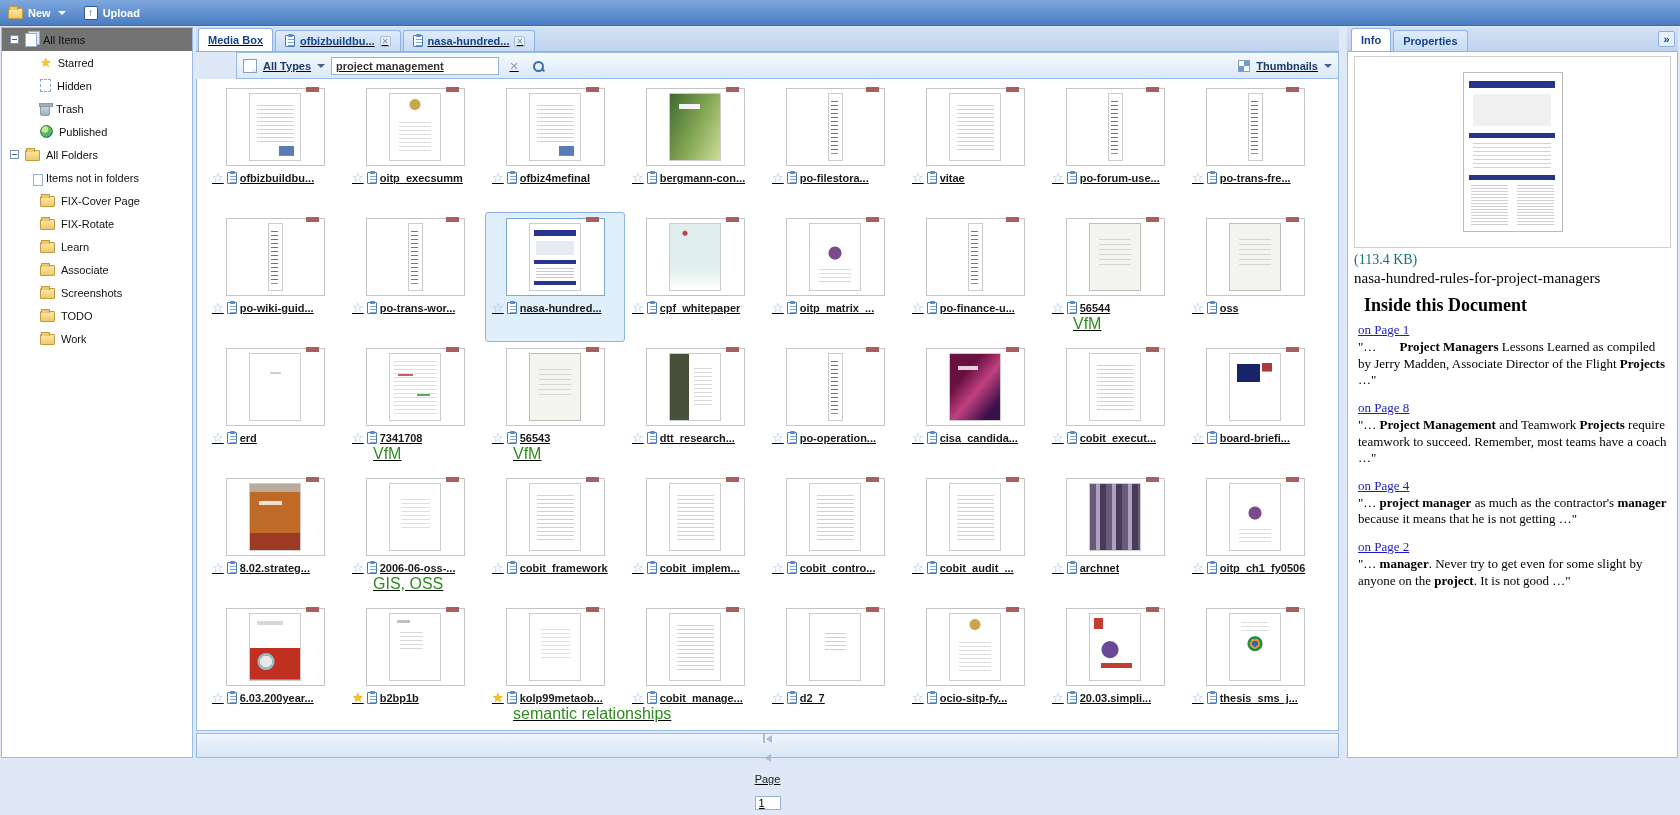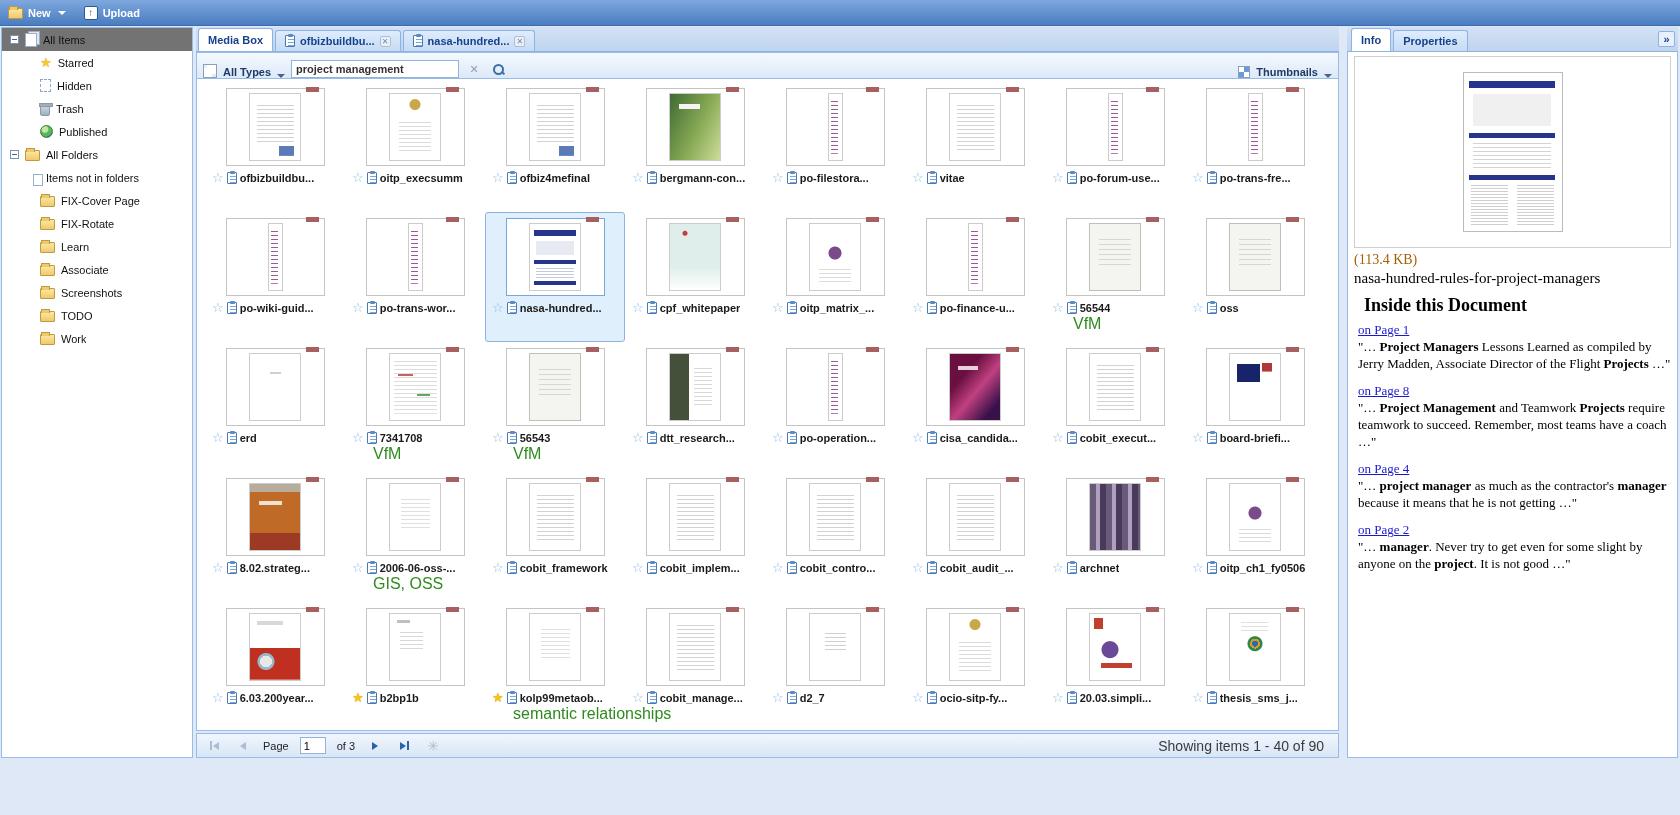--- a/index.html
+++ b/index.html
@@ -61,32 +61,32 @@
     background:#fff; border:1px solid #99bbe8; overflow:hidden; }
   .tree-row { display:flex; align-items:center; height:23px; font-size:11px; color:#111;
     gap:6px; padding-left:8px; cursor:default; white-space:nowrap; }
   .tree-row.sel { background:#737373; }
   .tree-row.lvl1 { padding-left:38px;text-align:right; }
   .minusbox { width:9px; height:9px; border:1px solid #7a93b5; background:#fff; position:relative; flex:0 0 auto; }
   .minusbox::before { content:""; position:absolute; left:1px; top:3px; width:5px; height:1px; background:#4a618c; }
   .tlabel { overflow:hidden; text-overflow:ellipsis; }
 
   
-  #main { position:absolute; left:196px; top:27px; width:1143px; height:731px; }
+  #main { position:absolute; left:196px; top:27px; width:1143px; height:731px;text-decoration:underline; }
   .tabstrip { height:25px; display:flex; gap:2px; padding-left:2px; align-items:flex-end;
     background:linear-gradient(#d3e1f5,#bfd4ee); border-bottom:1px solid #8db2e3; }
   .tab { height:21px; border:1px solid #8db2e3; border-bottom:none; border-radius:3px 3px 0 0;
     background:linear-gradient(#deecfd,#c7dbf3); padding:0 9px; display:flex; align-items:center;
     gap:5px; font-size:11px; font-weight:bold; color:#15428b; cursor:default; }
   .tab.active { background:#fff; height:23px; }
   .tabclose { width:11px; height:11px; border:1px solid #aebfd4; border-radius:2px; background:#e8eff8;
     color:#7a8aa0; font-size:8px; line-height:9px; text-align:center; font-weight:bold; }
   #main-toolbar { height:27px; background:linear-gradient(#f5f9fe,#dce9f8);
-    border:1px solid #99bbe8; border-bottom:1px solid #99bbe8; display:flex; align-items:flex-end;
-    padding:0 6px; gap:6px; }
+    border:1px solid #99bbe8; border-bottom:1px solid #99bbe8; display:flex; align-items:center;
+    padding:0 6px; gap:6px;margin-left:40px; }
   .tb-label { font-size:11px; font-weight:bold; color:#1e3a66; }
   .caret-b { width:0; height:0; border-left:4px solid transparent; border-right:4px solid transparent;
     border-top:4px solid #4a618c; }
   #search-input { width:168px; height:18px; border:1px solid #95b3d7; font-size:11px; font-weight:bold;
     color:#333; padding:0 4px; font-family:"Liberation Sans",sans-serif; }
   .tb-btn { width:18px; height:18px; border:1px solid transparent; border-radius:2px;
     display:flex; align-items:center; justify-content:center; cursor:default; }
   .tb-spacer { flex:1; }
   #content { height:652px; background:#fff; border:1px solid #99bbe8; border-top:none;
     padding:3px 0 0 8px; overflow:hidden; }
@@ -161,21 +161,21 @@
     repeating-linear-gradient(#d8d8d8 0 1px, transparent 1px 4px) no-repeat 38% 36% / 46% 26%,
     linear-gradient(#c0c0c0,#c0c0c0) no-repeat 18% 10% / 26% 3px #fff; }
   .v-table-small { background:repeating-linear-gradient(#d0d0d0 0 1px, transparent 1px 4px) no-repeat 50% 40% / 42% 28% #fff; }
   .v-cover-simplified { background:
     linear-gradient(#c04030,#c04030) no-repeat 10% 8% / 9px 11px,
     radial-gradient(circle at 40% 54%, #6a4a98 0 8px, transparent 9px),
     linear-gradient(#c04030,#c04030) no-repeat 60% 80% / 62% 5px #fff; }
 
   
   #paging { height:25px; background:linear-gradient(#f0f6fd,#d8e6f6); border:1px solid #99bbe8;
-    border-top:1px solid #99bbe8; margin-top:2px; display:flex; align-items:center; padding:0 8px; gap:11px; }
+    border-top:1px solid #99bbe8; margin-top:2px; display:flex; align-items:center; padding:0 8px; gap:11px;flex-direction:column; }
   .pbtn { width:18px; height:18px; display:flex; align-items:center; justify-content:center; gap:1px; }
   .tri { width:0; height:0; border-top:4px solid transparent; border-bottom:4px solid transparent; }
   .tri.r { border-left:6px solid #2a62a8; } .tri.l { border-right:6px solid #2a62a8; }
   .bar { width:2px; height:9px; background:#2a62a8; }
   .dis .tri.l { border-right-color:#a8bcd4; } .dis .bar { background:#a8bcd4; }
   #page-input { width:26px; height:17px; border:1px solid #95b3d7; font-size:11px; padding:0 3px;
     font-family:"Liberation Sans",sans-serif; }
   .ptext { font-size:11px; color:#222; }
   #paging-status { margin-left:auto; font-size:14px; color:#3b3b3b; padding-right:6px; }
 
@@ -191,21 +191,21 @@
   #preview-box { height:192px; border:1px solid #cfcfcf; background:#fff; display:flex;
     align-items:center; justify-content:center; }
   .mini-doc { width:100px; height:160px; border:1px solid #bbb; background:
     linear-gradient(#26348c,#26348c) no-repeat 50% 8px / 88% 7px,
     linear-gradient(#f0f0f0,#f0f0f0) no-repeat 50% 21px / 80% 32px,
     linear-gradient(#26348c,#26348c) no-repeat 50% 60px / 88% 5px,
     repeating-linear-gradient(#d4d4d4 0 1px, transparent 1px 4px) no-repeat 50% 70px / 80% 26px,
     linear-gradient(#26348c,#26348c) no-repeat 50% 102px / 88% 5px,
     repeating-linear-gradient(#cfcfcf 0 1px, transparent 1px 3px) no-repeat 12% 112px / 38% 40px,
     repeating-linear-gradient(#cfcfcf 0 1px, transparent 1px 3px) no-repeat 88% 112px / 38% 40px #fff; }
-  #file-size { font-family:"Liberation Serif","DejaVu Serif",serif; font-size:14px; color:#a16207; margin-top:4px; }
+  #file-size { font-family:"Liberation Serif","DejaVu Serif",serif; font-size:14px; color:#0f766e; margin-top:4px; }
   #doc-title { font-family:"Liberation Serif","DejaVu Serif",serif; font-size:15px; font-weight:normal;
     color:#000; white-space:nowrap; overflow:hidden; margin-top:2px; }
   #inside-heading { font-family:"Liberation Serif","DejaVu Serif",serif; font-size:18px; font-weight:bold;
     color:#000; margin:8px 0 4px 10px; }
   .excerpt { margin:0 0 9px 4px; font-family:"Liberation Serif","DejaVu Serif",serif; }
   .exlink { color:#1a1acc; font-size:13px; text-decoration:underline; }
   .extext { font-size:13px; color:#000; line-height:1.28; margin-top:1px; }
 </style>
 </head>
 <body>
@@ -763,19 +763,19 @@
     <span class="collapse-btn">»</span>
   </div>
   <div id="rp-body">
     <div id="preview-box">
       <div class="mini-doc"></div>
     </div>
     <div id="file-size">(113.4 KB)</div>
     <div id="doc-title">nasa-hundred-rules-for-project-managers</div>
     <div id="inside-heading">Inside this Document</div>
     <div id="excerpts">
-        <div class="excerpt"><a class="exlink" href="#">on Page 1</a><div class="extext"><span>"… </span><span style="font-weight: bold;">Project Managers</span><span> Lessons Learned as compiled by Jerry Madden, Associate Director of the Flight </span><span style="font-weight: bold;">Projects</span><span> …"</span></div></div>
+        <div class="excerpt"><a class="exlink" href="#">on Page 1</a><div class="extext"><span>"… </span><span style="font-weight: bold; margin-left: 20px;">Project Managers</span><span> Lessons Learned as compiled by Jerry Madden, Associate Director of the Flight </span><span style="font-weight: bold;">Projects</span><span> …"</span></div></div>
         <div class="excerpt"><a class="exlink" href="#">on Page 8</a><div class="extext"><span>"… </span><span style="font-weight: bold;">Project Management</span><span> and Teamwork </span><span style="font-weight: bold;">Projects</span><span> require teamwork to succeed. Remember, most teams have a coach …"</span></div></div>
         <div class="excerpt"><a class="exlink" href="#">on Page 4</a><div class="extext"><span>"… </span><span style="font-weight: bold;">project manager</span><span> as much as the contractor's </span><span style="font-weight: bold;">manager</span><span> because it means that he is not getting …"</span></div></div>
         <div class="excerpt"><a class="exlink" href="#">on Page 2</a><div class="extext"><span>"… </span><span style="font-weight: bold;">manager</span><span>. Never try to get even for some slight by anyone on the </span><span style="font-weight: bold;">project</span><span>. It is not good …"</span></div></div>
       </div>
   </div>
 </div>
 
 </body></html>

